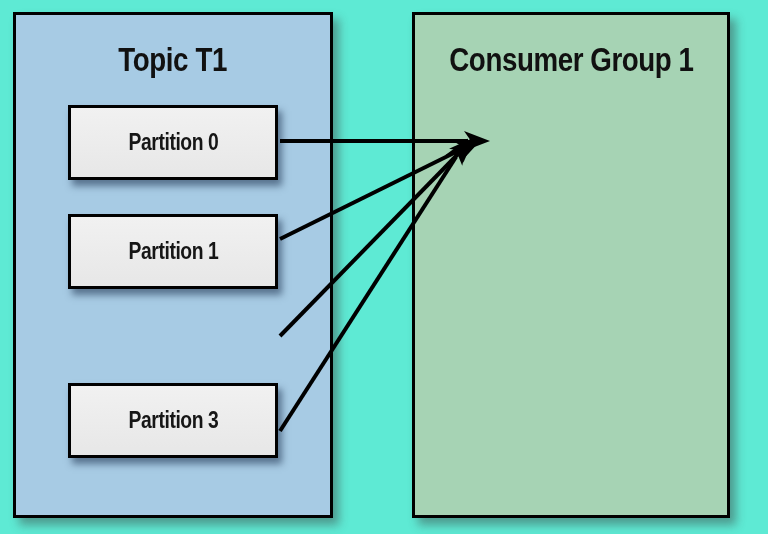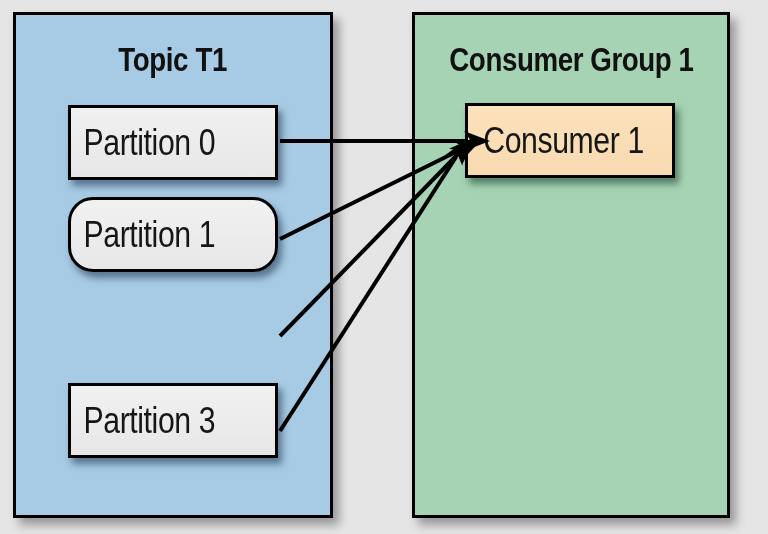--- a/index.html
+++ b/index.html
@@ -8,21 +8,21 @@
     background: #ffffff;
     width: 768px;
     height: 534px;
     overflow: hidden;
     font-family: "Liberation Sans", sans-serif;
   }
   .stage {
     position: relative;
     width: 768px;
     height: 534px;
-    background: #e5e5e5;
+    background: #5eead4;
   }
   .box {
     position: absolute;
     box-sizing: border-box;
     border: 3px solid #000000;
     box-shadow: 6px 7px 9px rgba(60, 60, 60, 0.45);
   }
   .topic {
     left: 13px;
     top: 12px;
@@ -48,36 +48,36 @@
     color: #111111;
     letter-spacing: -0.5px;
     white-space: nowrap;
   }
   .node {
     position: absolute;
     box-sizing: border-box;
     border: 3px solid #000000;
     display: flex;
     align-items: center;
-    justify-content: flex-start;
-    font-size: 36px;
-    font-weight: 400;
+    justify-content: center;
+    font-size: 23px;
+    font-weight: 700;
     color: #161616;
     letter-spacing: -0.5px;
     white-space: nowrap;
   }
   .partition {
     left: 52px;
     width: 210px;
     height: 75px;
     background: linear-gradient(180deg, #f1f1f1 0%, var(--partition-fill, #e7e7e7) 100%);
     box-shadow: 4px 6px 7px rgba(25, 45, 75, 0.55);
   }
   .p0 { top: 90px; }
-  .p1 { top: 182px; border-radius: 25px; }
+  .p1 { top: 199px; }
   .p2 { top: 284px; }
   .p3 { top: 368px; }
   .consumer {
     left: 50px;
     top: 88px;
     width: 210px;
     height: 75px;
     background: linear-gradient(180deg, #fbe1bc 0%, var(--consumer-fill, #f8dab0) 100%);
     box-shadow: 4px 6px 7px rgba(20, 60, 40, 0.55);
   }
@@ -116,23 +116,20 @@
     </div>
     <div class="node partition p3">
       <span class="txt">Partition 3</span>
     </div>
   </section>
 
   <section class="box group">
     <div class="box-title">
       <span class="txt">Consumer Group 1</span>
     </div>
-    <div class="node consumer">
-      <span class="txt">Consumer 1</span>
-    </div>
   </section>
 
   <svg class="arrows" viewBox="0 0 768 534" xmlns="http://www.w3.org/2000/svg">
     <defs>
       <marker id="ah" markerUnits="userSpaceOnUse" markerWidth="27" markerHeight="23" refX="4" refY="11" orient="auto">
         <path d="M0,1 L26,11 L0,21 L7,11 Z" fill="#000000"></path>
       </marker>
     </defs>
     <line x1="280" y1="141" x2="468" y2="141" marker-end="url(#ah)"></line>
     <line x1="280" y1="239" x2="462" y2="149" marker-end="url(#ah)"></line>

